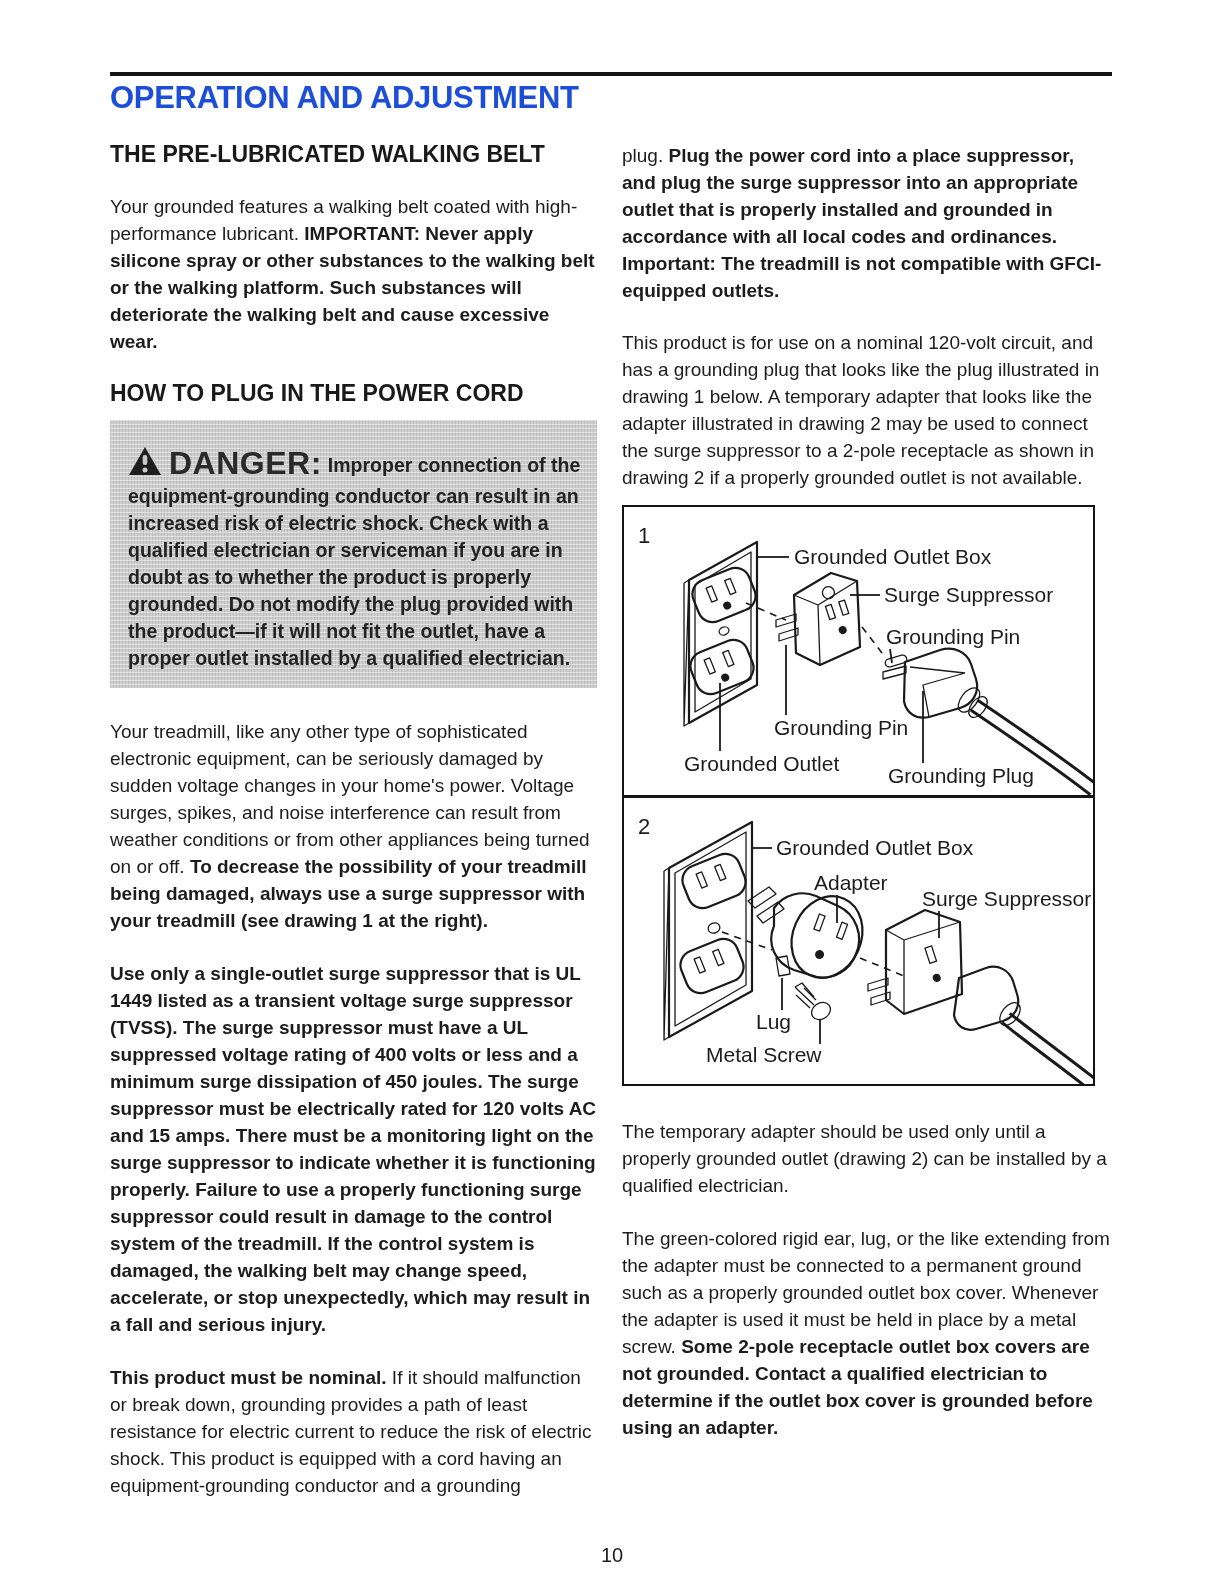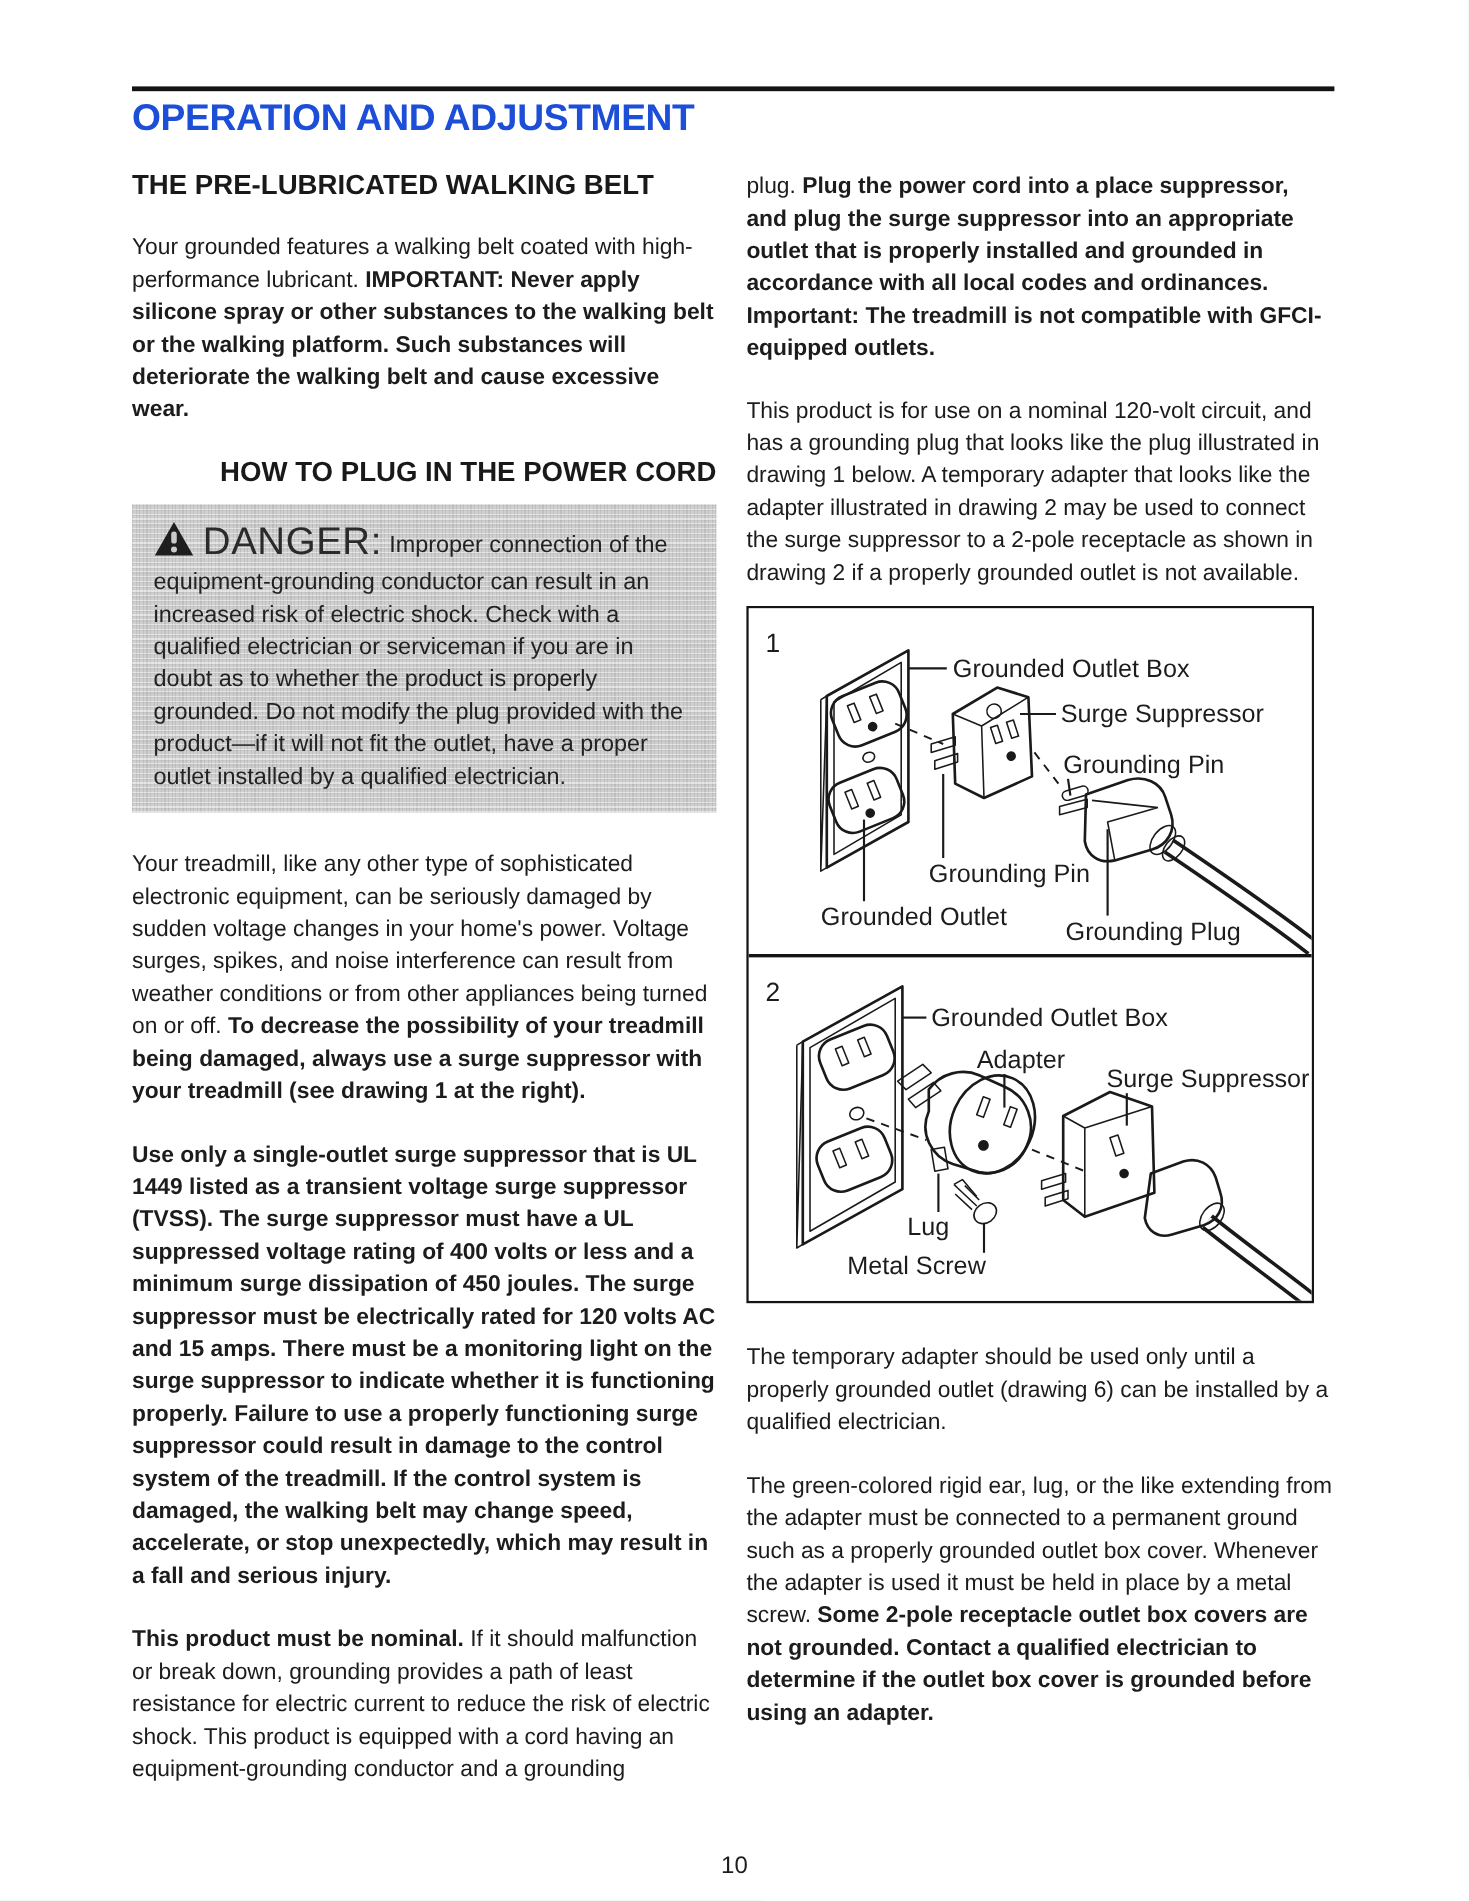--- a/index.html
+++ b/index.html
@@ -16,33 +16,33 @@
     position:absolute;left:110px;top:72px;width:1002px;height:4px;background:#141414;
   }
   .page-title{
     position:absolute;left:110px;top:80px;width:1002px;
     font-size:31px;font-weight:700;letter-spacing:-0.3px;color:#1d4ed8;
   }
   .col{position:absolute;top:142px;font-size:19px;line-height:27px;}
   .col-left{left:110px;width:487px;}
   .col-right{left:622px;width:490px;}
   .col h3{font-size:23px;line-height:25px;font-weight:700;margin:0 0 26px 0;color:#191919;}
-  .col h3.second{margin:2px 0 14px 0;text-align:right;}
+  .col h3.second{margin:2px 0 14px 0;}
   .col p{margin:0 0 26px 0;}
   .col p:last-child{margin-bottom:0;}
   b,.bold{font-weight:700;}
   .danger-box{
     margin:8px 0 30px 0;
-    padding:14px 16px 16px 18px;
+    padding:26px 16px 16px 18px;
     background-color:#c9c9c9;
     background-image:
       repeating-linear-gradient(180deg, rgba(255,255,255,0.45) 0 1px, rgba(0,0,0,0.04) 1px 2px, rgba(255,255,255,0.0) 2px 4px),
       repeating-linear-gradient(90deg, rgba(0,0,0,0.05) 0 1px, rgba(255,255,255,0.12) 1px 3px);
     color:#222222;
-    font-weight:400;
+    font-weight:700;
     font-size:19.5px;line-height:27px;
   }
   .danger-box .danger-word{
     font-size:32px;letter-spacing:0.5px;color:#2a2a2a;
     vertical-align:-2px;margin-right:6px;
   }
   .warning-icon{display:inline-block;vertical-align:-4px;margin-right:7px;}
   .diagram-box{
     margin:0 0 32px 0;
     border:2.5px solid #141414;
@@ -240,19 +240,19 @@
 
           <line class="leader" x1="158" y1="180" x2="158" y2="212"></line>
           <text x="132" y="231">Lug</text>
 
           <line class="leader" x1="196" y1="222" x2="196" y2="246"></line>
           <text x="82" y="264">Metal Screw</text>
         </svg>
       </div>
     </div>
 
-    <p>The temporary adapter should be used only until a properly grounded outlet (drawing 6) can be installed by a qualified electrician.</p>
+    <p>The temporary adapter should be used only until a properly grounded outlet (drawing 2) can be installed by a qualified electrician.</p>
 
     <p><span>The green-colored rigid ear, lug, or the like extending from the adapter must be connected to a permanent ground such as a properly grounded outlet box cover. Whenever the adapter is used it must be held in place by a metal screw. </span><b>Some 2-pole receptacle outlet box covers are not grounded. Contact a qualified electrician to determine if the outlet box cover is grounded before using an adapter.</b></p>
   </div>
 
   <div class="pageno">10</div>
 </div>
 
 </body></html>

